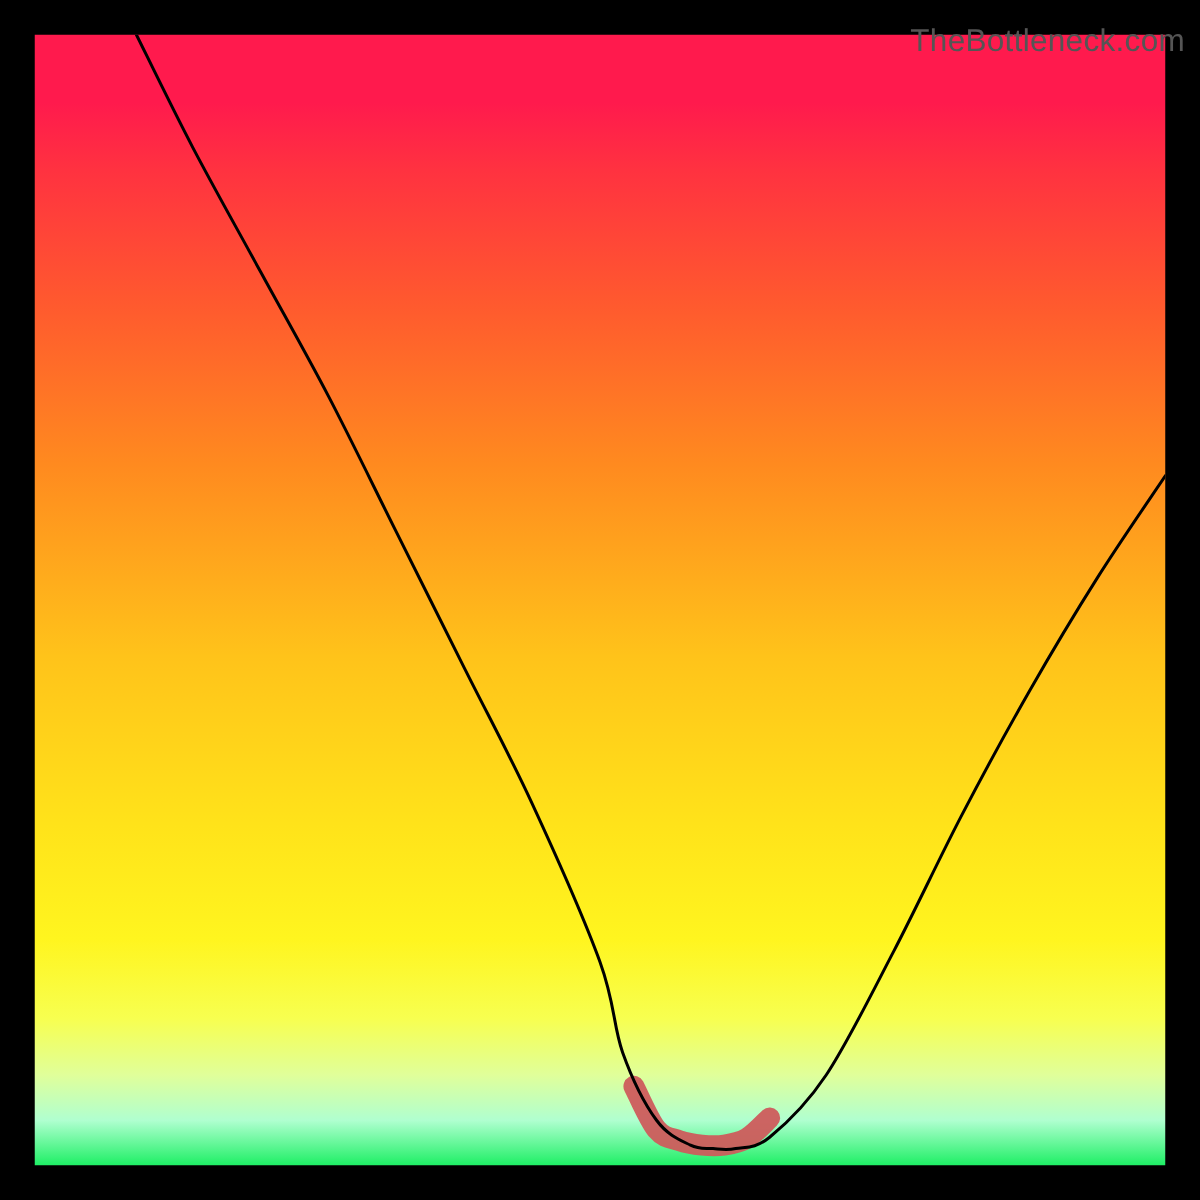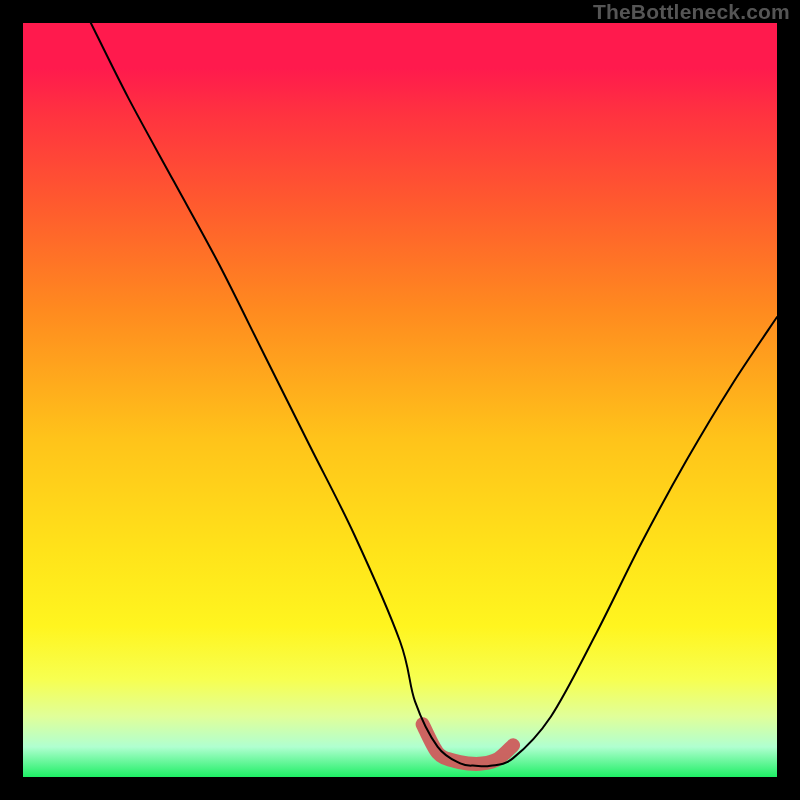--- a/index.html
+++ b/index.html
@@ -60,24 +60,24 @@
   }
   .curve-path {
     fill: none;
     stroke: #000;
     stroke-width: 2;
     stroke-linecap: round;
     stroke-linejoin: round;
   }
   .watermark {
     position: absolute;
-    top: 0;
+    top: 16px;
     right: 10px;
     font-size: 21px;
-    font-weight: 700;
+    font-weight: 400;
     color: #555;
     letter-spacing: 0.2px;
     user-select: none;
   }
 </style>
 </head>
 <body>
 
 <div class="frame">
   <div class="plot-area">

